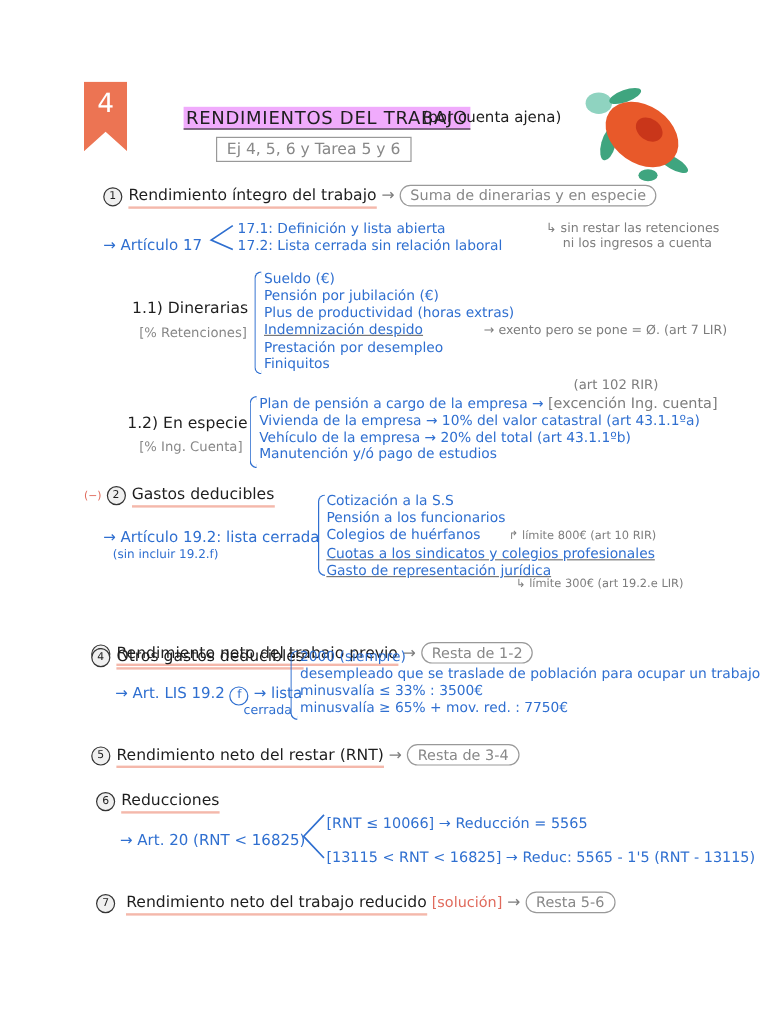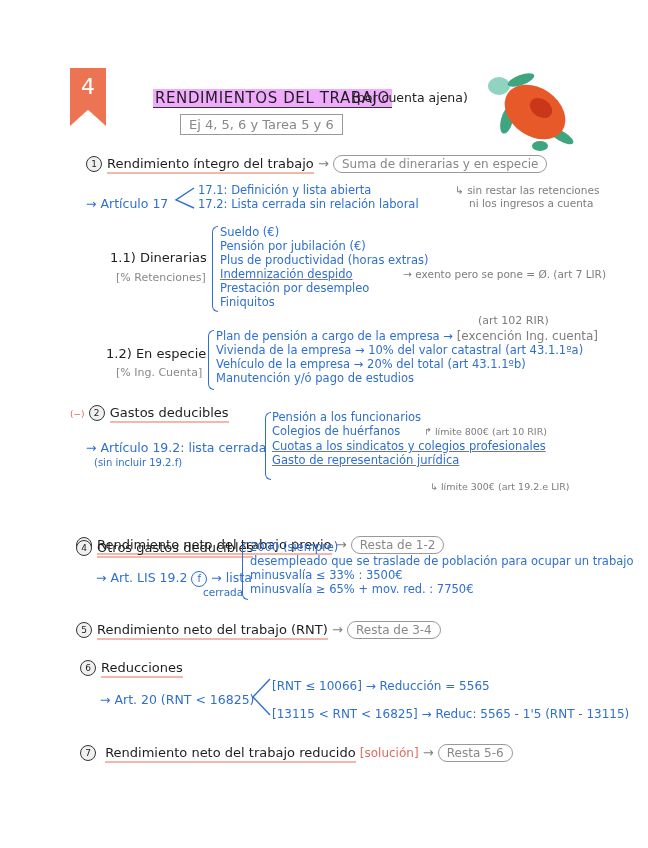--- a/index.html
+++ b/index.html
@@ -89,20 +89,21 @@
 </div>
 
 <div class="abs sec black" style="left:70px;top:405px;">
   <span class="red" style="font-size:9px;">(−)</span>
   <span class="num">2</span><span class="hl">Gastos deducibles</span>
 </div>
 <div class="abs blue" style="left:86px;top:440px;font-size:12.5px;">→ Artículo 19.2: lista cerrada</div>
 <div class="abs blue" style="left:94px;top:457px;font-size:10px;">(sin incluir 19.2.f)</div>
 <div class="bracket" style="left:265px;top:412px;height:66px;"></div>
 <div class="abs blue blist" style="left:272px;top:410px;">
+  <div>Cotización a la S.S</div>
   <div>Pensión a los funcionarios</div>
   <div><span>Colegios de huérfanos</span> <span class="gray" style="font-size:9.5px;padding-left:20px;">↱ límite 800€ (art 10 RIR)</span></div>
   <div class="uline">Cuotas a los sindicatos y colegios profesionales</div>
   <div class="uline">Gasto de representación jurídica</div>
 </div>
 <div class="abs gray" style="left:430px;top:481px;font-size:9.5px;">↳ límite 300€ (art 19.2.e LIR)</div>
 
 <div class="abs sec black" style="left:76px;top:503px;margin-top:34px;">
   <span class="num">3</span><span class="hl">Rendimiento neto del trabajo previo</span>
   <span class="gray">→</span>
@@ -120,21 +121,21 @@
 <div class="abs blue" style="left:203px;top:586px;font-size:10.5px;">cerrada</div>
 <div class="bracket" style="left:242px;top:542px;height:56px;"></div>
 <div class="abs blue blist" style="left:250px;top:540px;">
   <div>2000 (siempre)</div>
   <div>desempleado que se traslade de población para ocupar un trabajo</div>
   <div>minusvalía ≤ 33% : 3500€</div>
   <div>minusvalía ≥ 65% + mov. red. : 7750€</div>
 </div>
 
 <div class="abs sec black" style="left:76px;top:622px;">
-  <span class="num">5</span><span class="hl">Rendimiento neto del trabajo (RNT)</span>
+  <span class="num">5</span><span class="hl">Rendimiento neto del restar (RNT)</span>
   <span class="gray">→</span>
   <span class="cloud">Resta de 3-4</span>
 </div>
 
 <div class="abs sec black" style="left:80px;top:660px;">
   <span class="num">6</span><span class="hl">Reducciones</span>
 </div>
 <div class="abs blue" style="left:100px;top:692px;font-size:12.5px;">→ Art. 20 (RNT &lt; 16825)</div>
 <svg class="abs" style="left:250px;top:677px;" width="22" height="40">
     <path d="M20 2 L3 20 L20 38" stroke="#2f6fd0" stroke-width="1.4" fill="none"></path>

